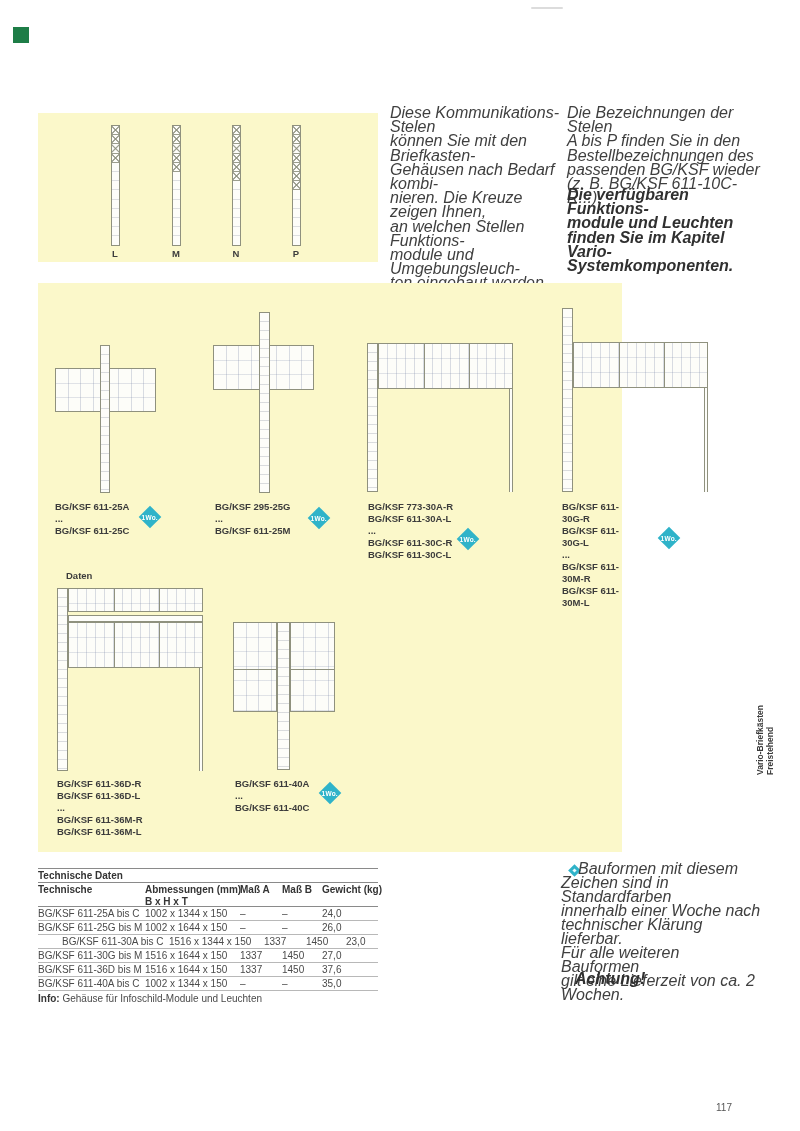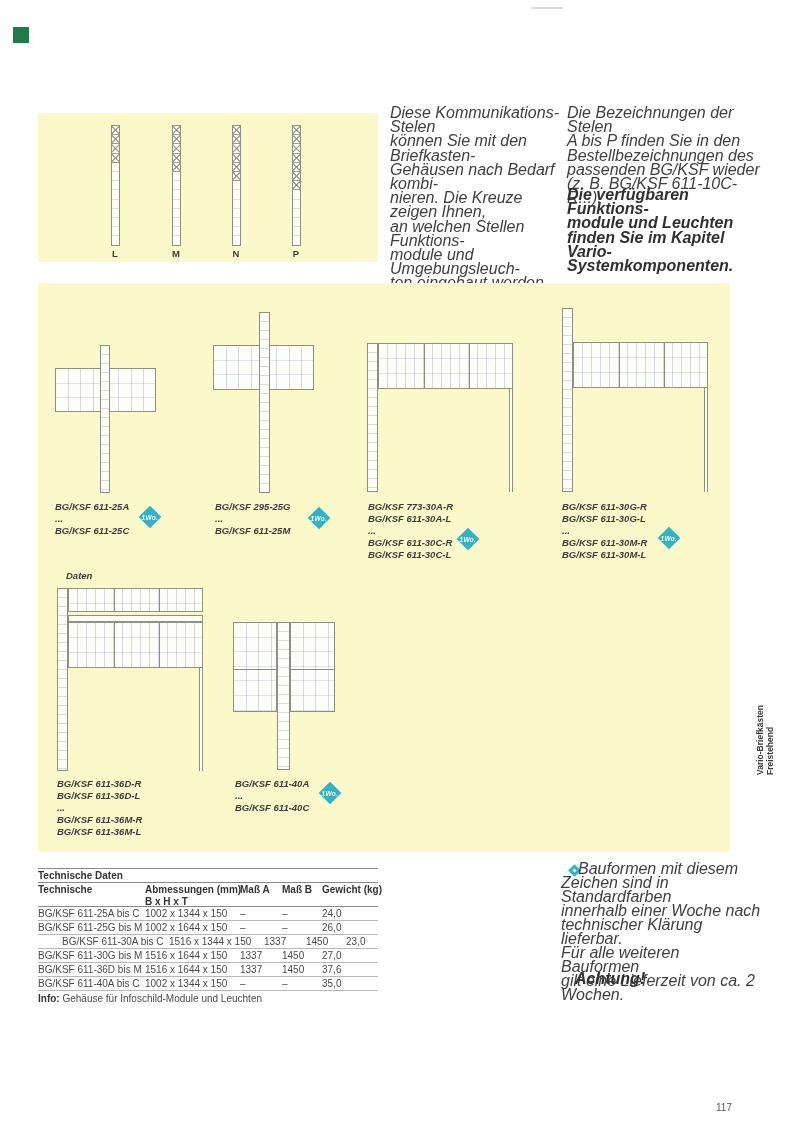--- a/index.html
+++ b/index.html
@@ -143,21 +143,21 @@
   <div class="body-text" style="left:567px; top:106px; width:195px;">Die Bezeichnungen der Stelen
 A bis P finden Sie in den
 Bestellbezeichnungen des
 passenden BG/KSF wieder
 (z. B. BG/KSF 611-10C-R...).</div>
   <div class="body-text body-bold" style="left:567px; top:188px; width:195px;">Die verfügbaren Funktions-
 module und Leuchten
 finden Sie im Kapitel Vario-
 Systemkomponenten.</div>
 
-  <div class="panel" style="left:38px; top:283px; width:692px; height:569px;font-style:italic;">
+  <div class="panel" style="left:38px; top:283px; width:584px; height:569px;">
 
     <div class="bank grid12" style="left:17px; top:85px; width:101px; height:44px;"></div>
     <div class="post" style="left:62px; top:62px; width:10px; height:148px;"></div>
 
     <div class="bank grid12" style="left:175px; top:62px; width:101px; height:45px;"></div>
     <div class="post" style="left:221px; top:29px; width:11px; height:181px;"></div>
 
     <div class="post" style="left:329px; top:60px; width:11px; height:149px;"></div>
     <div class="bank grid9" style="left:340px; top:60px; width:135px; height:46px;">
       <div class="vdiv" style="left:45px;"></div>

